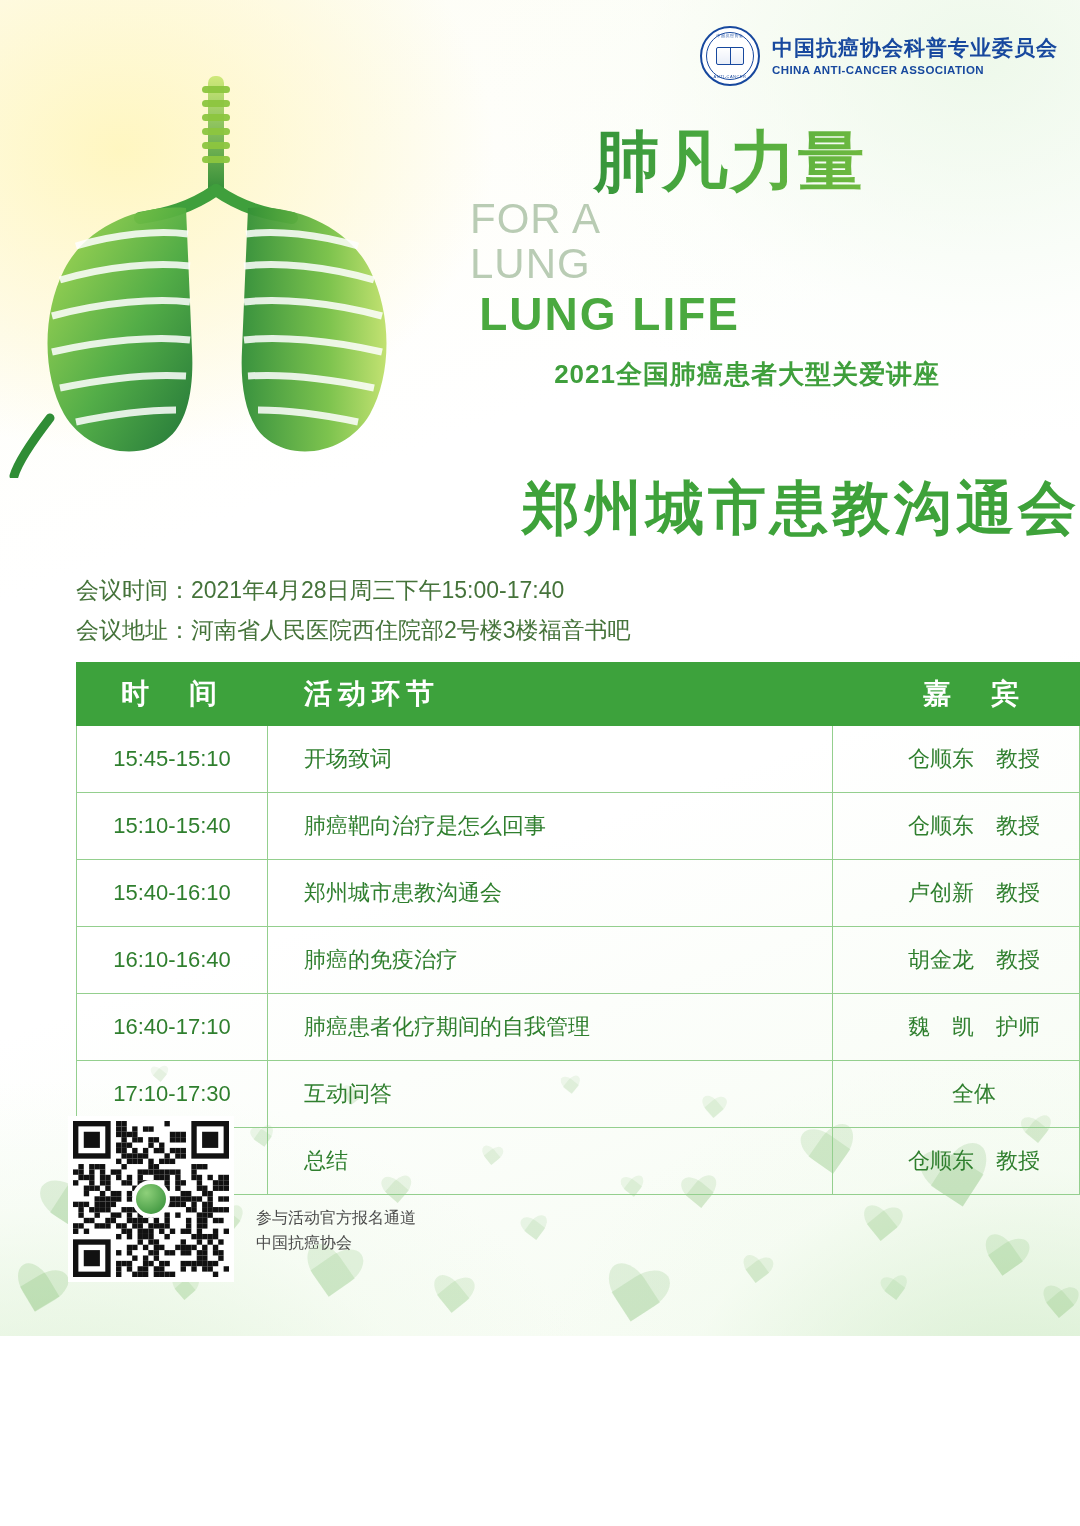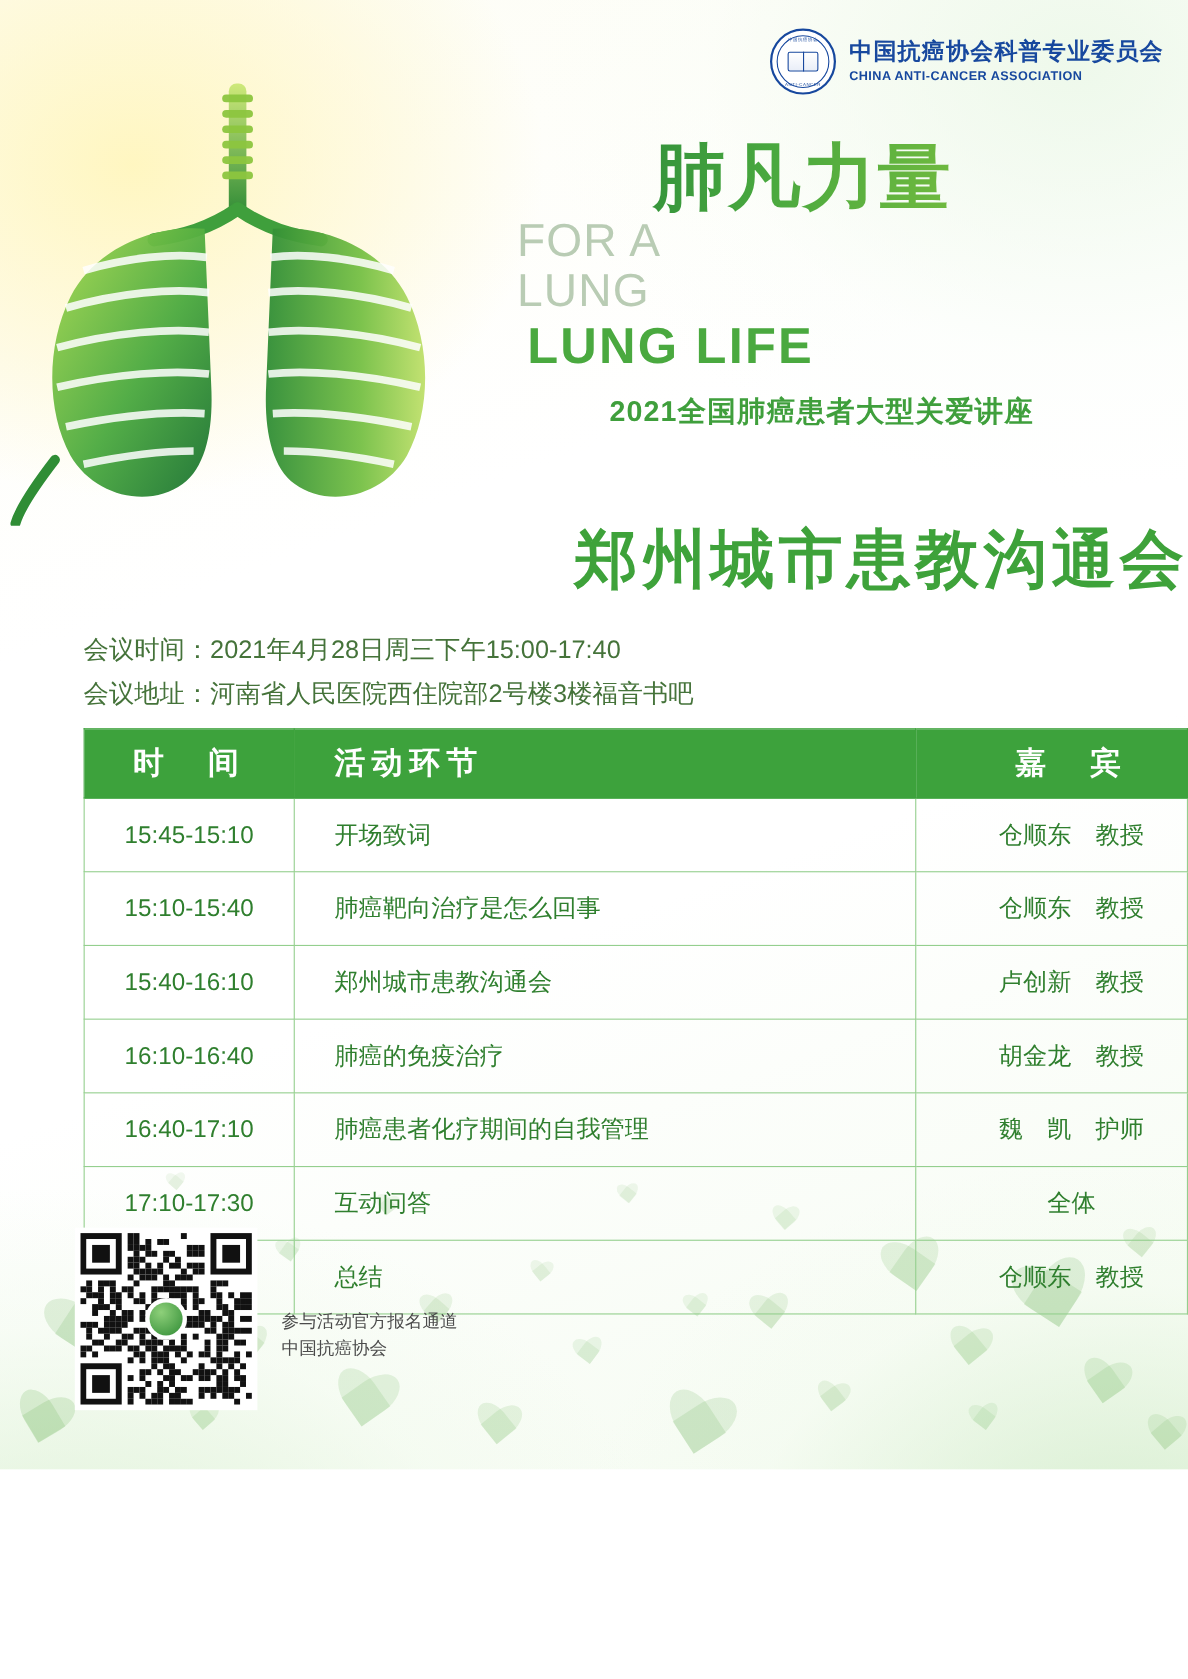--- a/index.html
+++ b/index.html
@@ -263,21 +263,21 @@
   }
   .qr-center .leaf {
     width: 30px;
     height: 30px;
     border-radius: 50%;
     background: radial-gradient(circle at 35% 30%, #8ed07a, #2f8b34);
   }
   .qr-caption {
     position: absolute;
     left: 256px;
-    bottom: 96px;
+    bottom: 80px;
     font-size: 16px;
     color: #4b4b4b;
     line-height: 1.6;
   }
 </style>
 </head>
 <body>
 
 <div class="poster">
 

